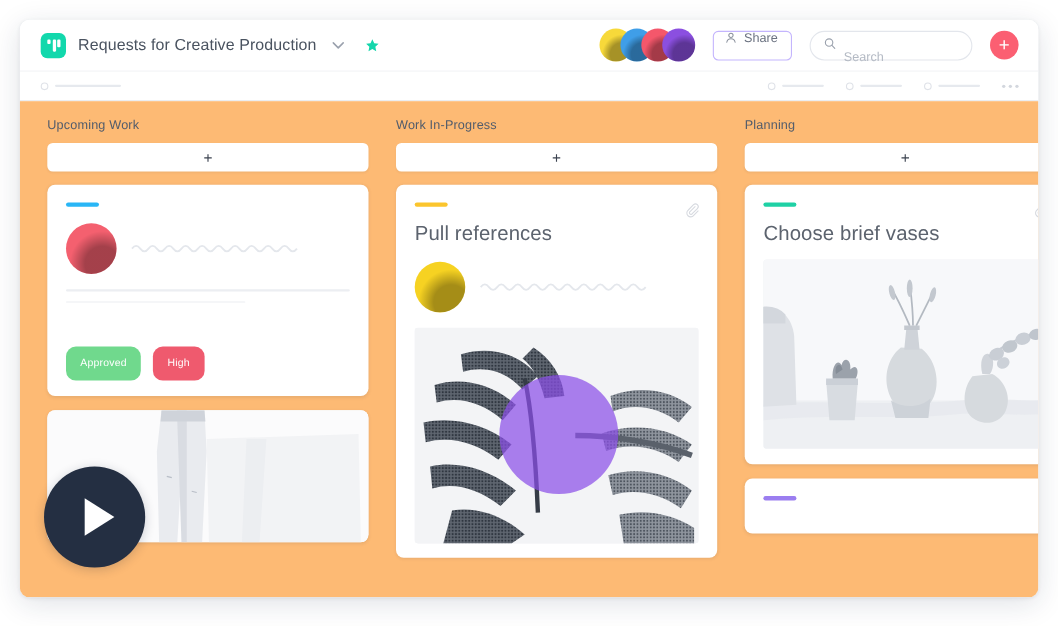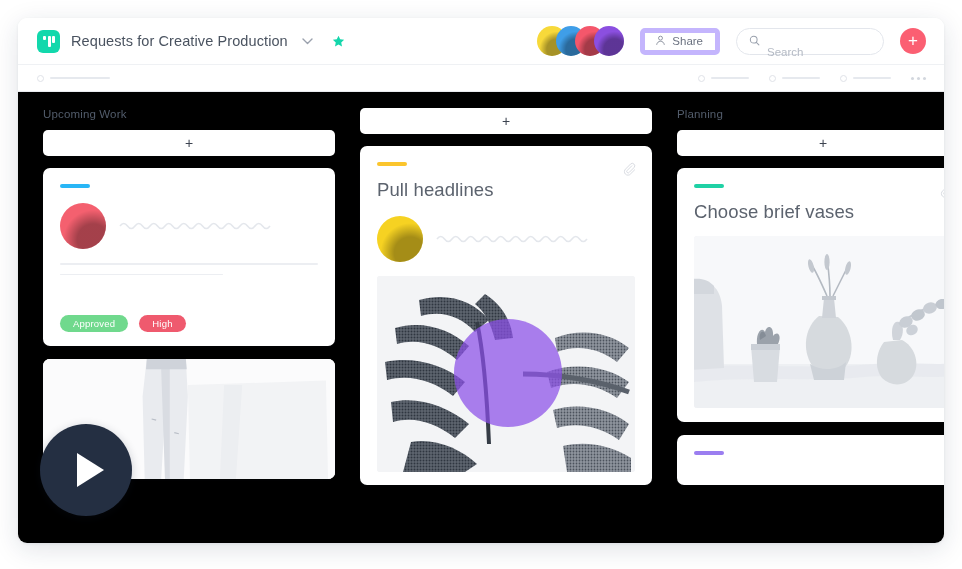--- a/index.html
+++ b/index.html
@@ -76,23 +76,23 @@
     content: ""; position: absolute; inset: 0;
     background: radial-gradient(circle at 68% 78%, rgba(0,0,0,.33) 0 34%, rgba(0,0,0,0) 58%);
   }
   .av.a1 { background: #f7d93a; }
   .av.a2 { background: #3f9ee8; }
   .av.a3 { background: #f4576b; }
   .av.a4 { background: #8b4fe0; }
 
   .share-btn {
     height: 27px; padding: 0 12px 0 10px;
-    border: 5px solid #c4b5fd; border-radius: 5px;
+    border: 1px solid #c4b5fd; border-radius: 5px;
     background: #fff;
-    display: flex; align-items: center; gap: 6px;
+    display: flex; align-items: flex-start; gap: 6px;
     font-size: 11.5px; color: #6b7280;
     cursor: pointer;
   }
   .search-box {
     height: 27px; width: 148px;
     border: 1px solid #e3e6ec; border-radius: 14px;
     background: #fff;
     display: flex; align-items: center; gap: 7px;
     padding: 0 12px;
     cursor: text;
@@ -125,21 +125,21 @@
   .skel.s1 .bar { width: 60px; }
   .skel.s2 .bar, .skel.s3 .bar, .skel.s4 .bar { width: 38px; }
   .subbar-right { margin-left: auto; display: flex; align-items: center; gap: 20px; }
   .dots3 { display: flex; gap: 3px; }
   .dots3 span { width: 3px; height: 3px; border-radius: 50%; background: #d3d7de; }
 
   
   .board {
     position: relative;
     height: calc(525px - 46px - 28px);
-    background: #000000;
+    background: #fdba74;
     padding: 16px 0 0 0;
     display: flex;
     gap: 0;
     overflow: hidden;
   }
   .column {
     width: 292px;
     flex: 0 0 auto;
     padding: 0 0 0 0;
     margin-left: 25px;
@@ -201,21 +201,21 @@
   .squiggle { flex: 1 1 auto; height: 10px; }
   .textlines { margin-top: 14px; }
   .textlines div {
     height: 1.6px; background: #eceef2; border-radius: 1px; margin-bottom: 9px;
   }
   .textlines div.l1 { width: 100%; margin-left: 0; }
   .textlines div.l2 { width: 63%; }
 
   .tags { display: flex; gap: 11px; margin-top: 40px; }
   .tag {
-    height: 17px; padding: 0 13px; border-radius: 9px;
+    height: 31px; padding: 0 13px; border-radius: 9px;
     display: flex; align-items: center; justify-content: center;
     font-size: 9.5px; color: #fff; letter-spacing: .2px;
   }
   .tag.green { background: #70d98d; }
   .tag.red   { background: #ef5a6e; text-align: right; }
 
   .media {
     margin-top: 14px;
     border-radius: 3px;
     overflow: hidden;
@@ -368,30 +368,31 @@
             <path d="M128 30 L250 26 L252 120 L130 120 Z" fill="#f2f3f5"></path>
             <path d="M160 30 L176 30 L170 120 L156 120 Z" fill="#eceef1"></path>
             <path d="M96 60 L100 61" stroke="#b9bec7" stroke-width="1"></path>
             <path d="M116 72 L120 73" stroke="#b9bec7" stroke-width="1"></path>
           </svg>
         </div>
       </div>
     </div>
 
     <div class="column">
+      <div class="col-title">Work In-Progress</div>
       <div class="add-card">+</div>
 
       <div class="card" style="padding-bottom:13px;">
         <div class="accent" style="background:#fbc52d"></div>
         <span class="clip">
           <svg width="15" height="15" viewBox="0 0 20 20">
               <path d="M14.5 5.2L7.2 12.5a2.3 2.3 0 103.2 3.2l7.6-7.6a4 4 0 10-5.7-5.7L4.6 10.2a5.7 5.7 0 108 8l6.5-6.5" fill="none" stroke="#d7dae0" stroke-width="1.6" stroke-linecap="round" transform="scale(.82) translate(1.5,1)"></path>
             </svg>
         </span>
-        <div class="card-title">Pull  headlines</div>
+        <div class="card-title">Pull  references</div>
         <div class="assignee-row">
           <div class="assignee yellow"></div>
           <svg class="squiggle" viewBox="0 0 180 8" preserveAspectRatio="none">
             <path d="M0 4 Q3 0 6 4 T12 4 T18 4 T24 4 T30 4 T36 4 T42 4 T48 4 T54 4 T60 4 T66 4 T72 4 T78 4 T84 4 T90 4 T96 4 T102 4 T108 4 T114 4 T120 4" fill="none" stroke="#e4e7ec" stroke-width="1.3"></path>
           </svg>
         </div>
         <div class="media leaf">
           <svg width="100%" height="100%" viewBox="0 0 258 196" preserveAspectRatio="xMidYMid slice">
             <defs>
               <pattern id="halft" width="3" height="3" patternUnits="userSpaceOnUse">

